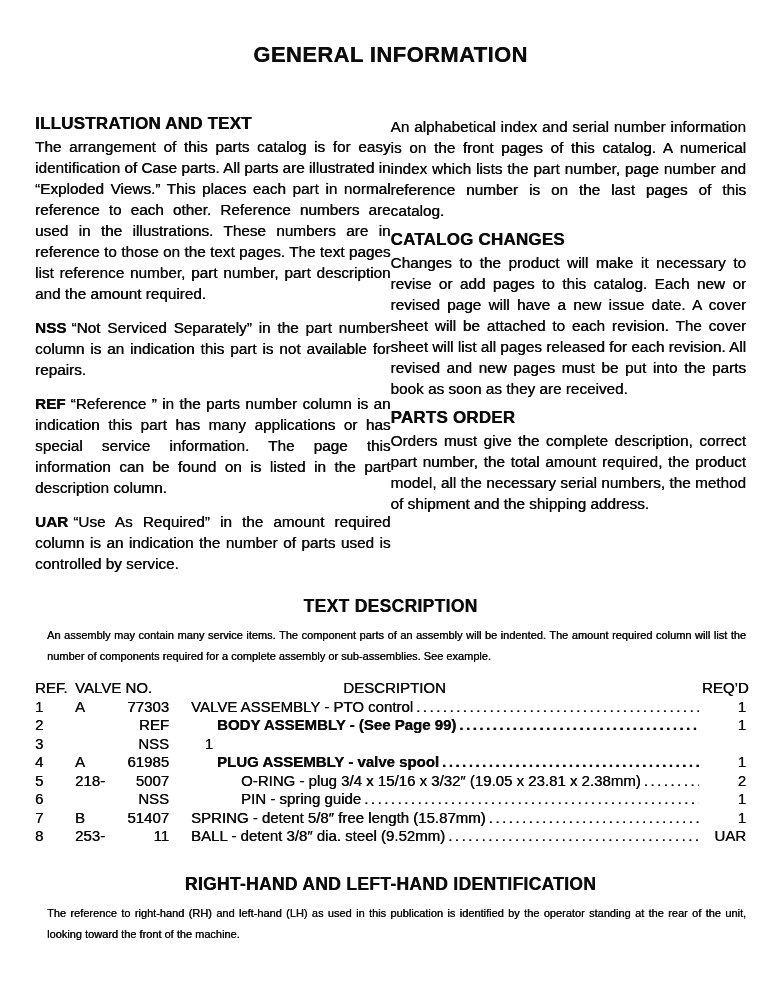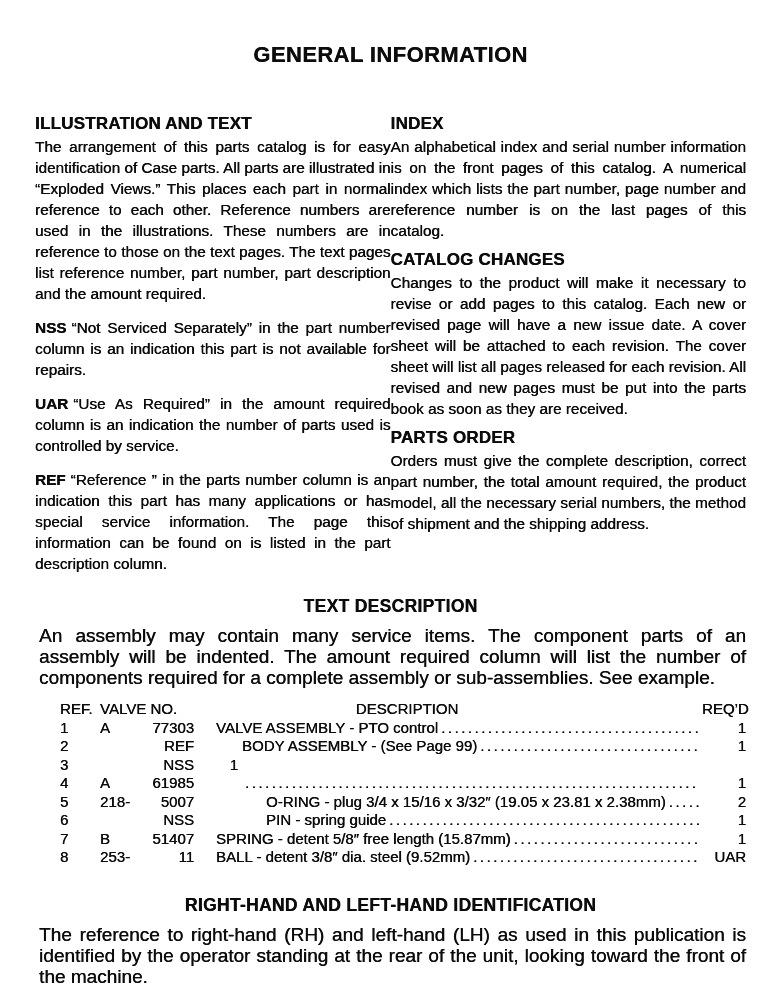--- a/index.html
+++ b/index.html
@@ -42,33 +42,33 @@
   .rsec + .rsec { margin-top: 9px; }
 
   .center-sec { margin-top: 22px; }
   .center-heading {
     text-align: center;
     font-size: 17.5px;
     font-weight: bold;
     letter-spacing: 0.3px;
   }
   .wide-p {
-    font-size: 19px;
+    font-size: 11px;
     line-height: 21px;
     text-align: justify;
-    margin: 8px 0 0 4px;
+    margin: 8px 0 0 12px;
   }
 
   .parts-table { margin-top: 12px; font-size: 15px; }
-  .trow, .thead { display: flex; align-items: center; line-height: 18.5px; margin-left: 25px; }
+  .trow, .thead { display: flex; align-items: center; line-height: 18.5px; }
   .c-ref  { width: 40px; flex: none; }
   .c-pre  { width: 44px; flex: none; }
   .c-part { width: 50px; flex: none; text-align: right; }
   .c-desc { flex: 1; min-width: 0; margin-left: 22px; display: flex; align-items: baseline; overflow: hidden; white-space: nowrap; }
-  .c-desc.ind1 { padding-left: 26px; }
+  .c-desc.ind1 { padding-left: 26px; font-weight: bold; }
   .c-desc.ind2 { padding-left: 50px; }
   .dots { flex: 1; min-width: 0; overflow: hidden; white-space: nowrap; margin: 0 3px; }
   .dots::after {
     content: "..........................................................................................................................................";
     letter-spacing: 2.5px;
   }
   .c-reqd { width: 44px; flex: none; text-align: right; }
   .h-ref  { width: 40px; flex: none; }
   .h-part { width: 94px; flex: none; }
   .h-desc { flex: 1; text-align: center; margin-left: 22px; padding-right: 104px; }
@@ -84,28 +84,27 @@
   <div class="page-title">GENERAL INFORMATION</div>
 
   <div class="columns">
 
     <div class="col">
       <div class="sec-heading">ILLUSTRATION AND TEXT</div>
       <p class="body-p">The arrangement of this parts catalog is for easy identification of Case parts. All parts are illustrated in “Exploded Views.” This places each part in normal reference to each other. Reference numbers are used in the illustrations. These numbers are in reference to those on the text pages. The text pages list reference number, part number, part description and the amount required.</p>
 
       <p class="body-p term-p"><b class="term">NSS</b><span>“Not Serviced Separately” in the part number column is an indication this part is not available for repairs.</span></p>
 
+      <p class="body-p term-p"><b class="term">REF</b><span>“Reference ” in the parts number column is an indication this part has many applications or has special service information. The page this information can be found on is listed in the part description column.</span></p>
+
       <p class="body-p term-p"><b class="term">UAR</b><span>“Use As Required” in the amount required column is an indication the number of parts used is controlled by service.</span></p>
-
-      <p class="body-p term-p"><b class="term">REF</b><span>“Reference ” in the parts number column is an indication this part has many applications or has special service information. The page this information can be found on is listed in the part description column.</span></p>
     </div>
 
     <div class="col">
       <div class="rsec">
-        <div class="sec-heading">INDEX</div>
         <p class="body-p">An alphabetical index and serial number information is on the front pages of this catalog. A numerical index which lists the part number, page number and reference number is on the last pages of this catalog.</p>
       </div>
       <div class="rsec">
         <div class="sec-heading">CATALOG CHANGES</div>
         <p class="body-p">Changes to the product will make it necessary to revise or add pages to this catalog. Each new or revised page will have a new issue date. A cover sheet will be attached to each revision. The cover sheet will list all pages released for each revision. All revised and new pages must be put into the parts book as soon as they are received.</p>
       </div>
       <div class="rsec">
         <div class="sec-heading">PARTS ORDER</div>
         <p class="body-p">Orders must give the complete description, correct part number, the total amount required, the product model, all the necessary serial numbers, the method of shipment and the shipping address.</p>
       </div>
@@ -153,20 +152,21 @@
       <span class="c-pre"></span>
       <span class="c-part">NSS</span>
       <span class="c-reqd">1</span>
     </div>
 
     <div class="trow">
       <span class="c-ref">4</span>
       <span class="c-pre">A</span>
       <span class="c-part">61985</span>
       <span class="c-desc ind1">
+          <span>PLUG ASSEMBLY - valve spool</span>
           <span class="dots"></span>
         </span>
       <span class="c-reqd">1</span>
     </div>
 
     <div class="trow">
       <span class="c-ref">5</span>
       <span class="c-pre">218-</span>
       <span class="c-part">5007</span>
       <span class="c-desc ind2">

